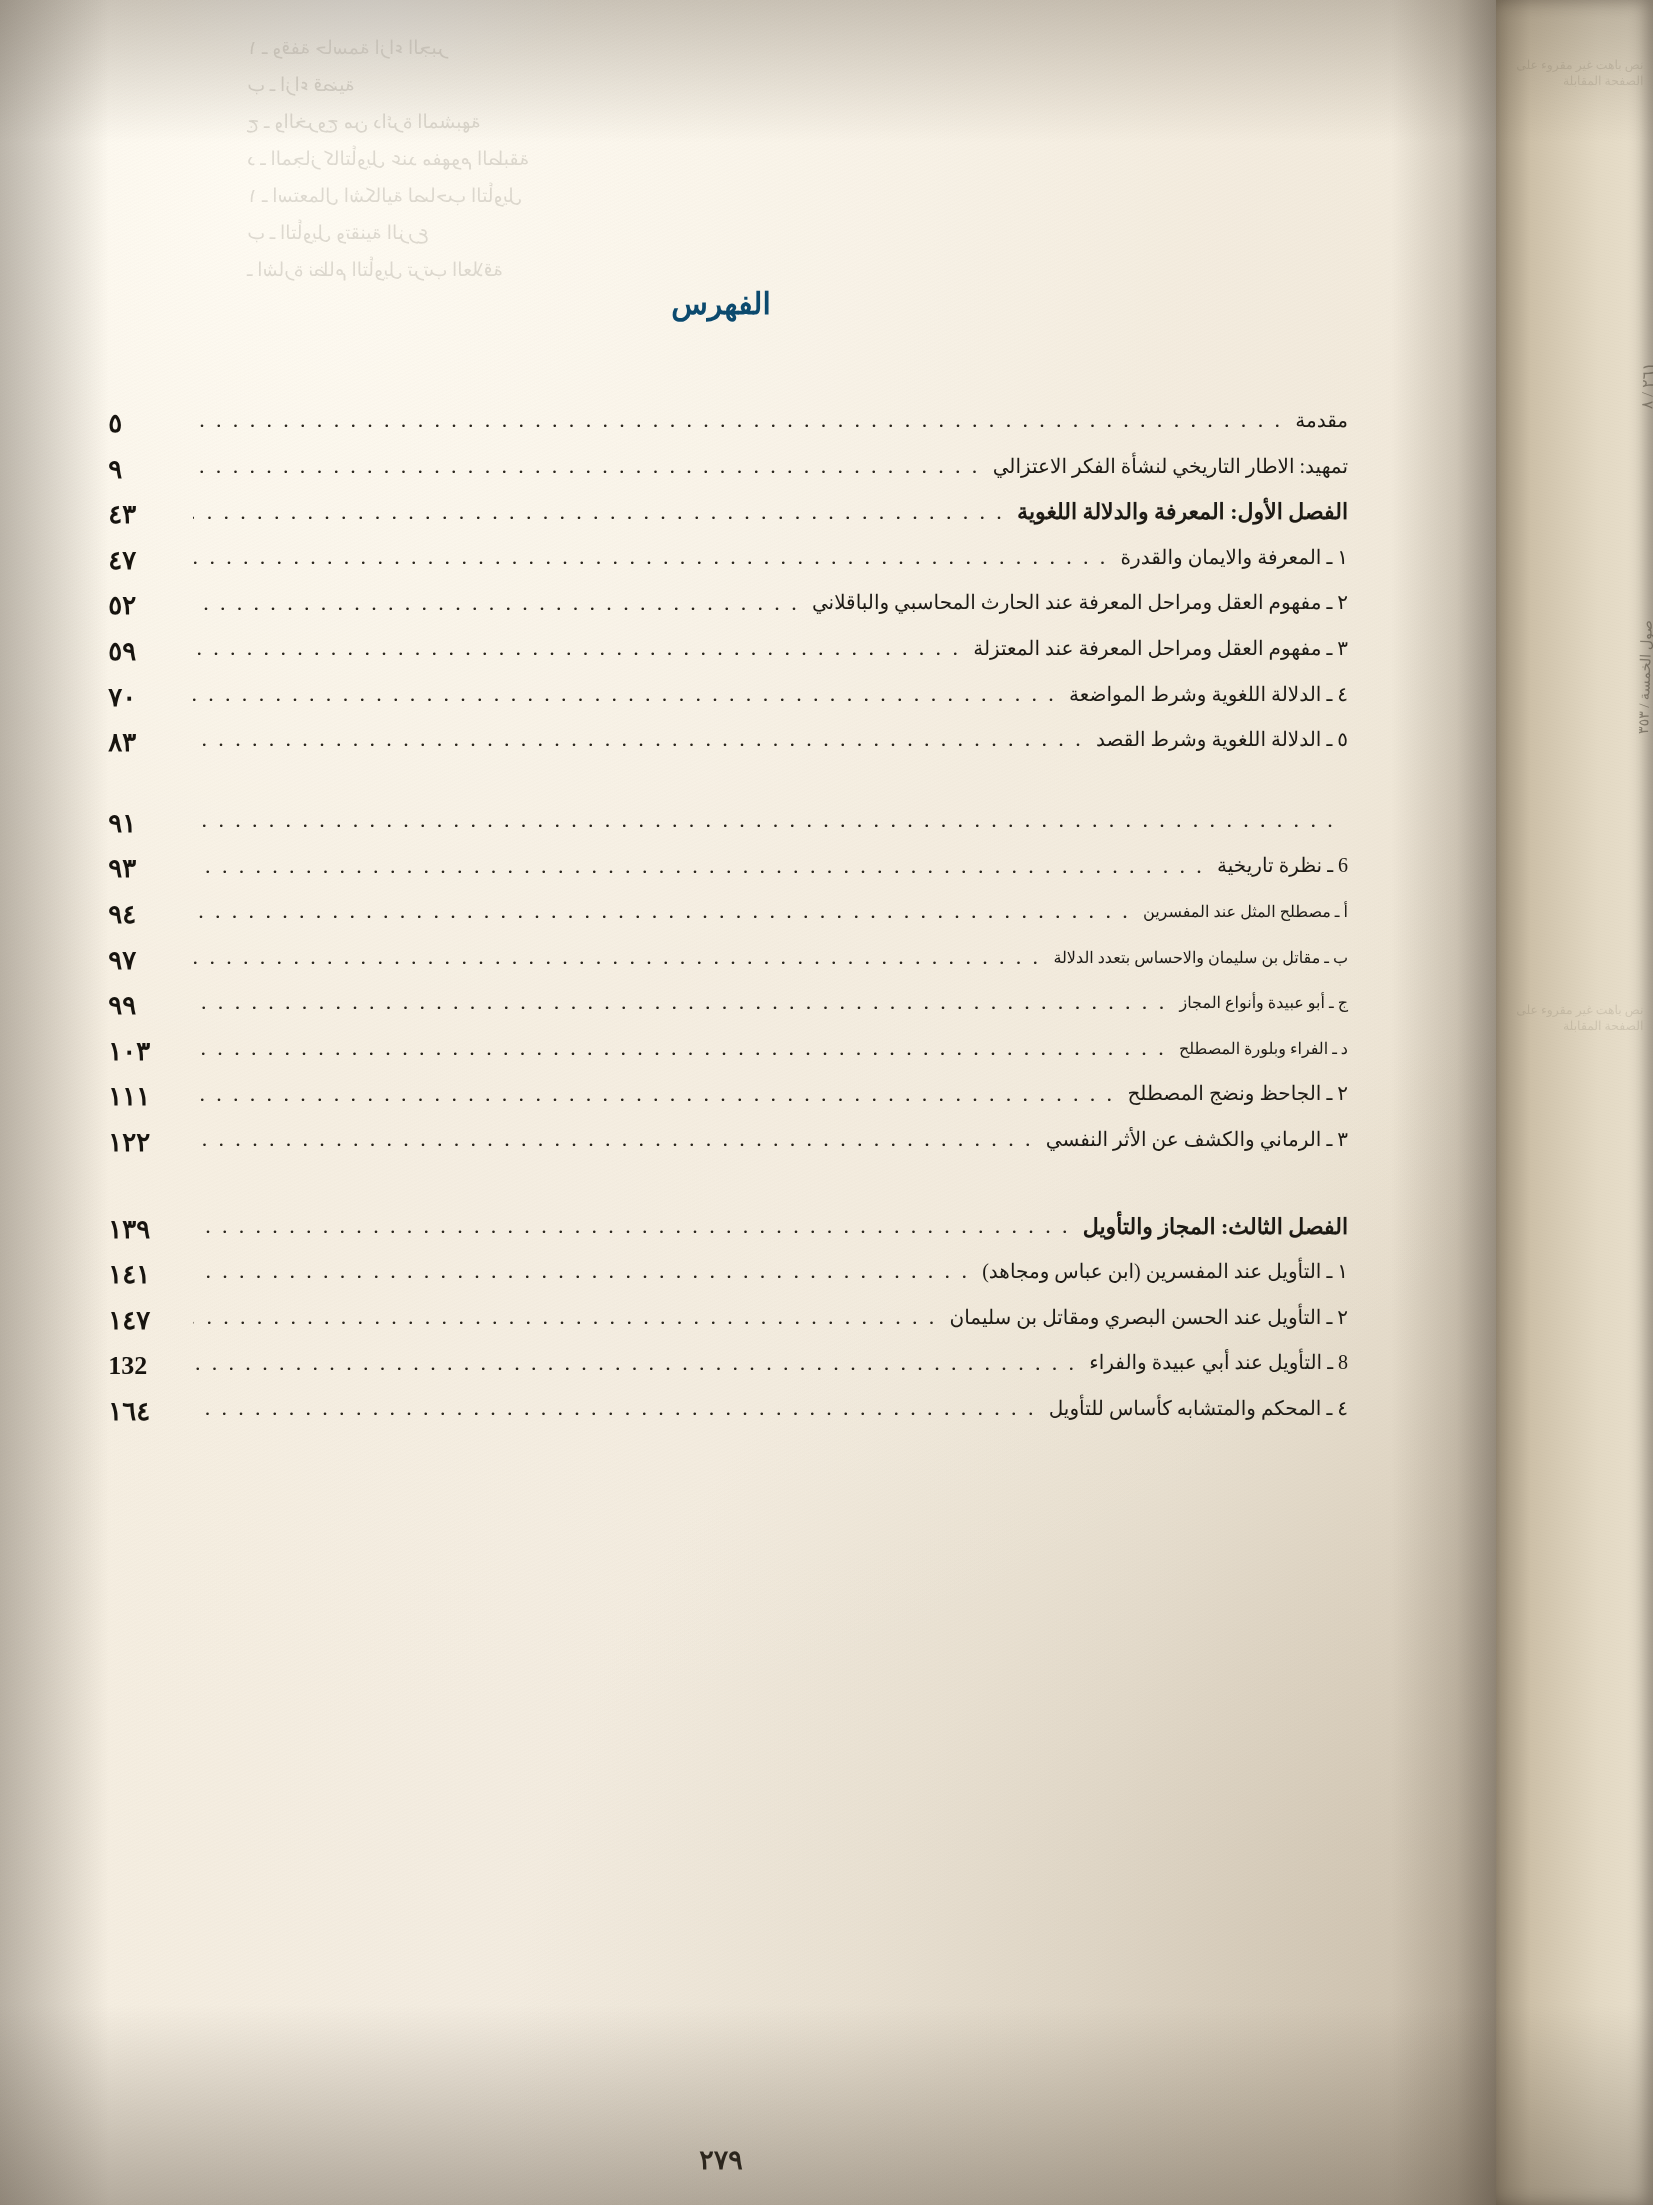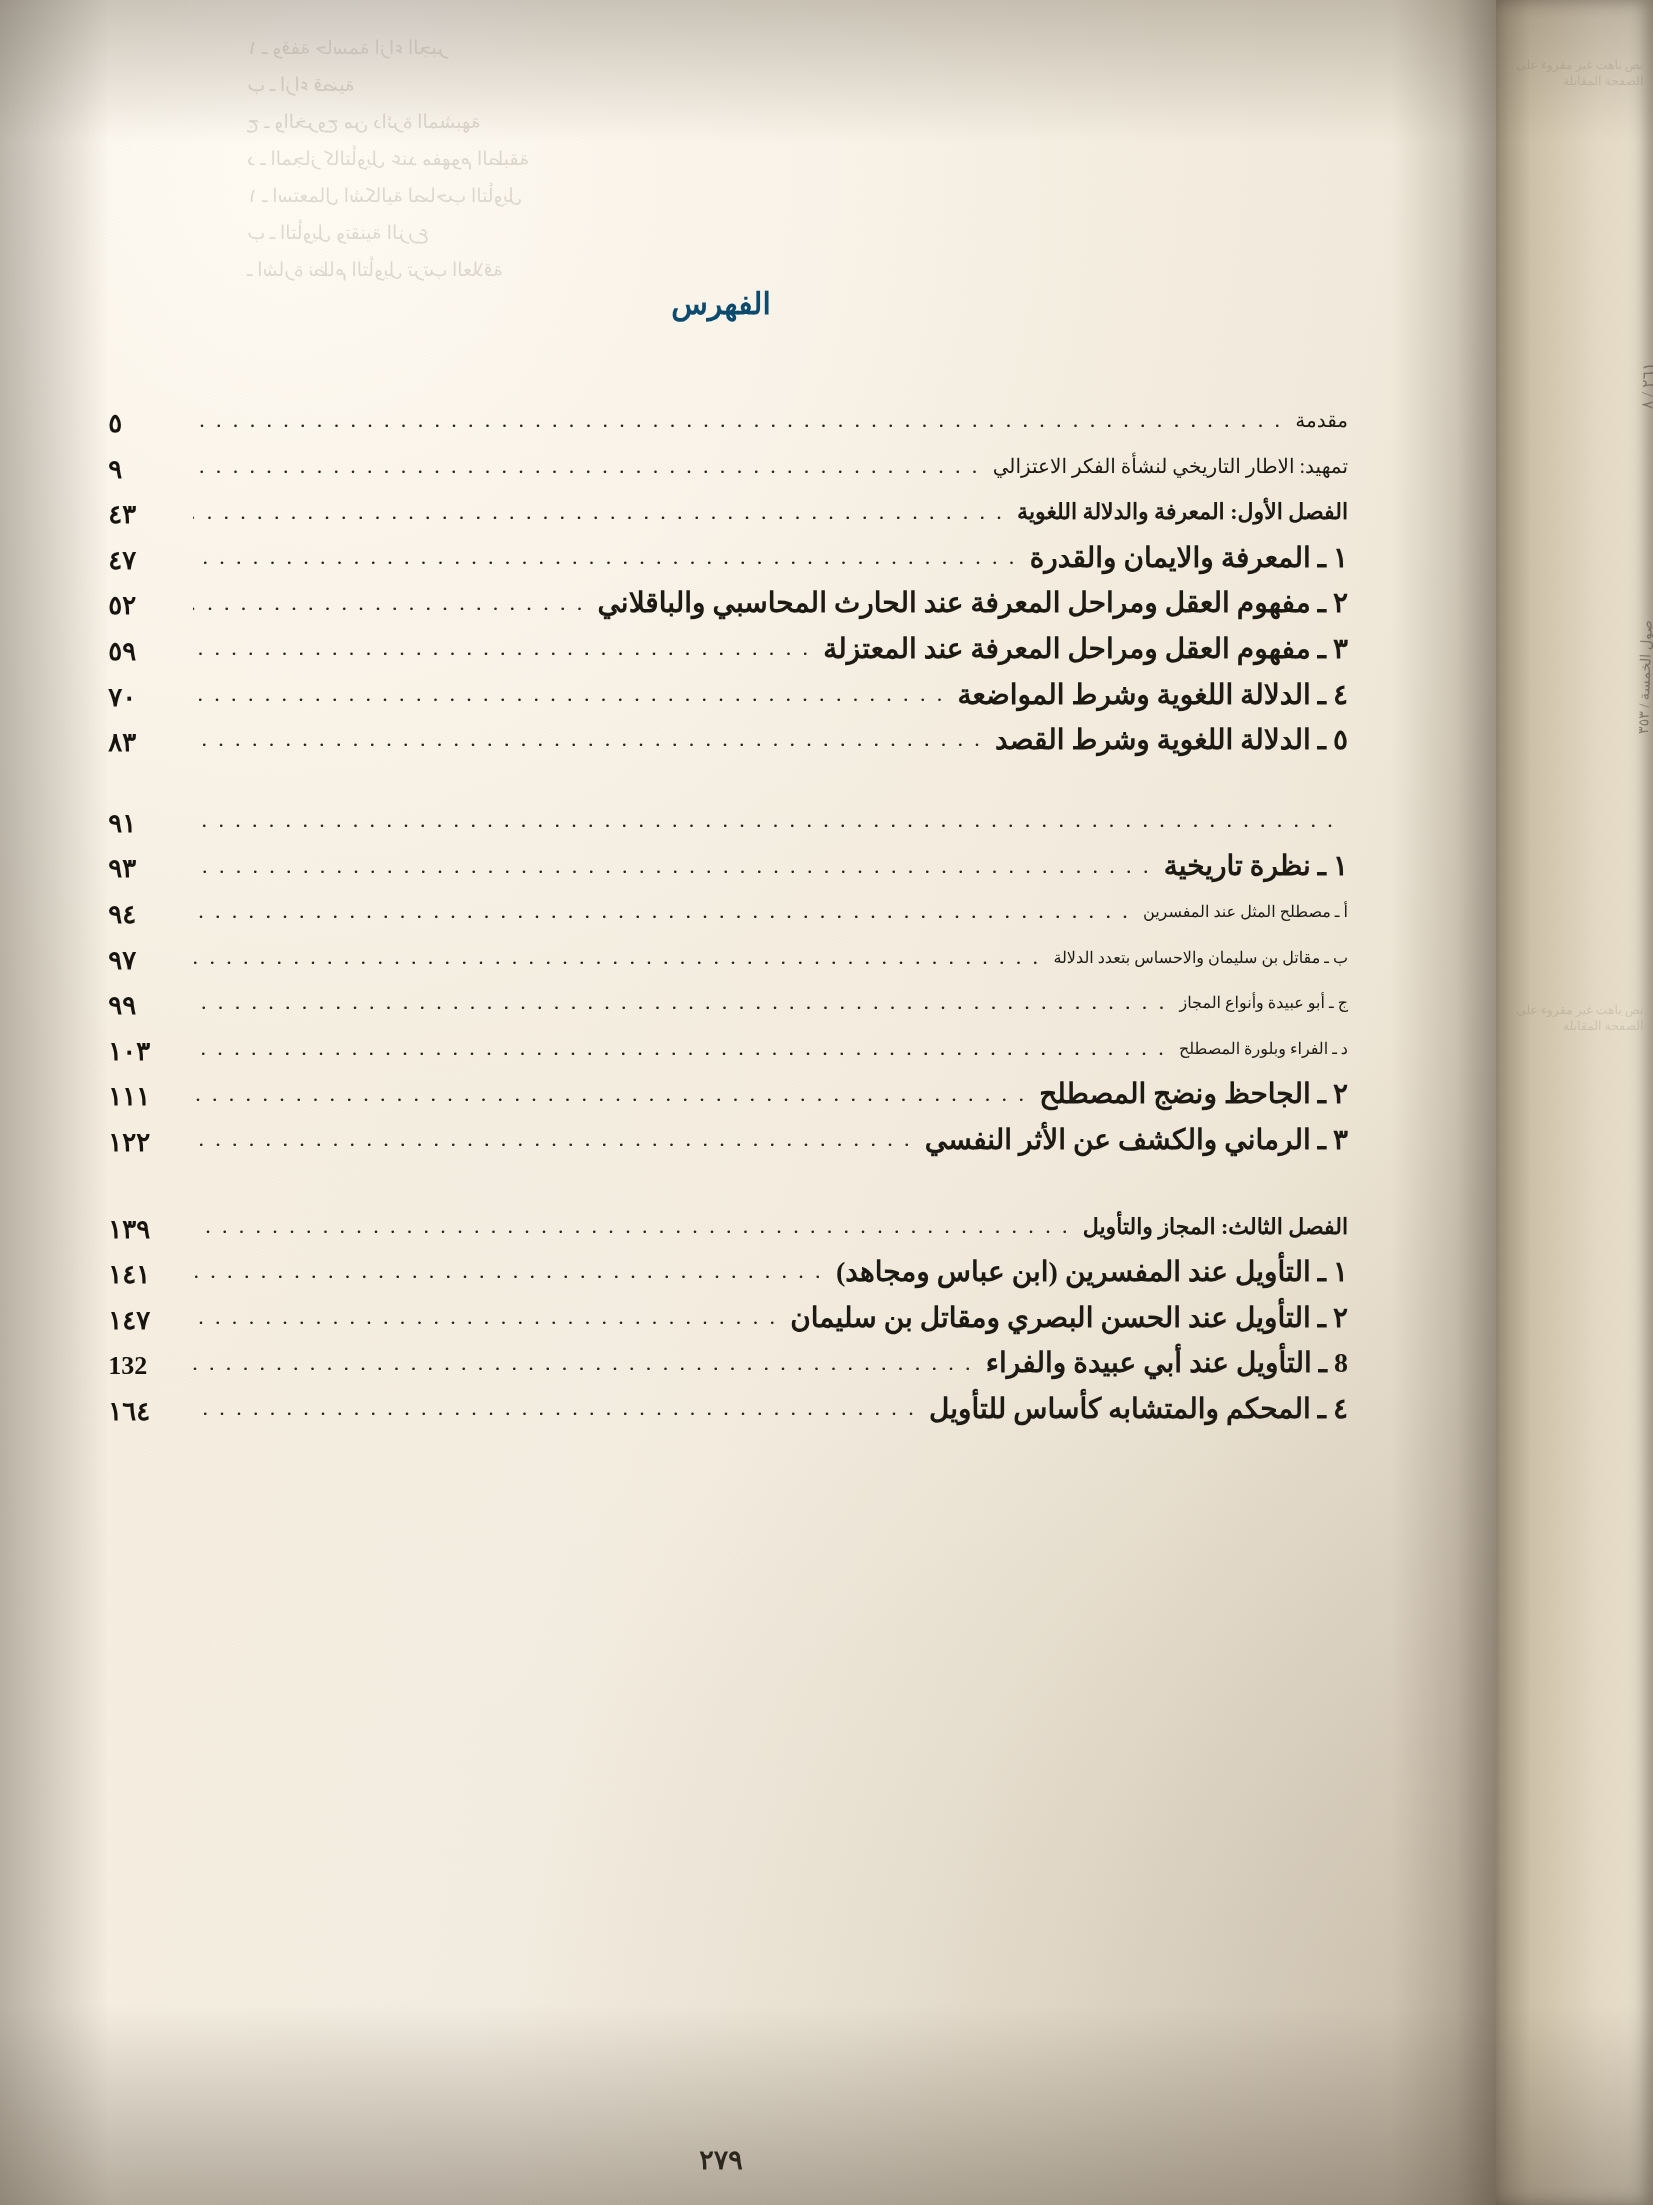--- a/index.html
+++ b/index.html
@@ -175,21 +175,21 @@
     width: 72px;
     text-align: left;
     font-size: 26px;
     font-weight: bold;
     color: #17140f;
     direction: rtl;
   }
 
   .row.chapter .label { font-size: 22px; }
   .row.sub { padding-right: 0; }
-  .row.sub .label { font-weight: bold; font-size: 28px; }
+  .row.sub .label { font-weight: normal; font-size: 20px; }
   .row.subsub .label { font-weight: normal; font-size: 16px; }
 
   .gap { height: 41px; }
 
   .folio {
     position: absolute;
     bottom: 29px;
     left: 0; right: 0;
     text-align: center;
     font-size: 27px;
@@ -278,21 +278,21 @@
       </div>
 
       <div class="gap"></div>
 
       <div class="row chapter">
         <span class="leader"></span>
         <span class="page-no">٩١</span>
       </div>
 
       <div class="row sub">
-        <span class="label">١ ـ نظرة تاريخية</span>
+        <span class="label">6 ـ نظرة تاريخية</span>
         <span class="leader"></span>
         <span class="page-no">٩٣</span>
       </div>
 
       <div class="row subsub">
         <span class="label">أ ـ مصطلح المثل عند المفسرين</span>
         <span class="leader"></span>
         <span class="page-no">٩٤</span>
       </div>
 

